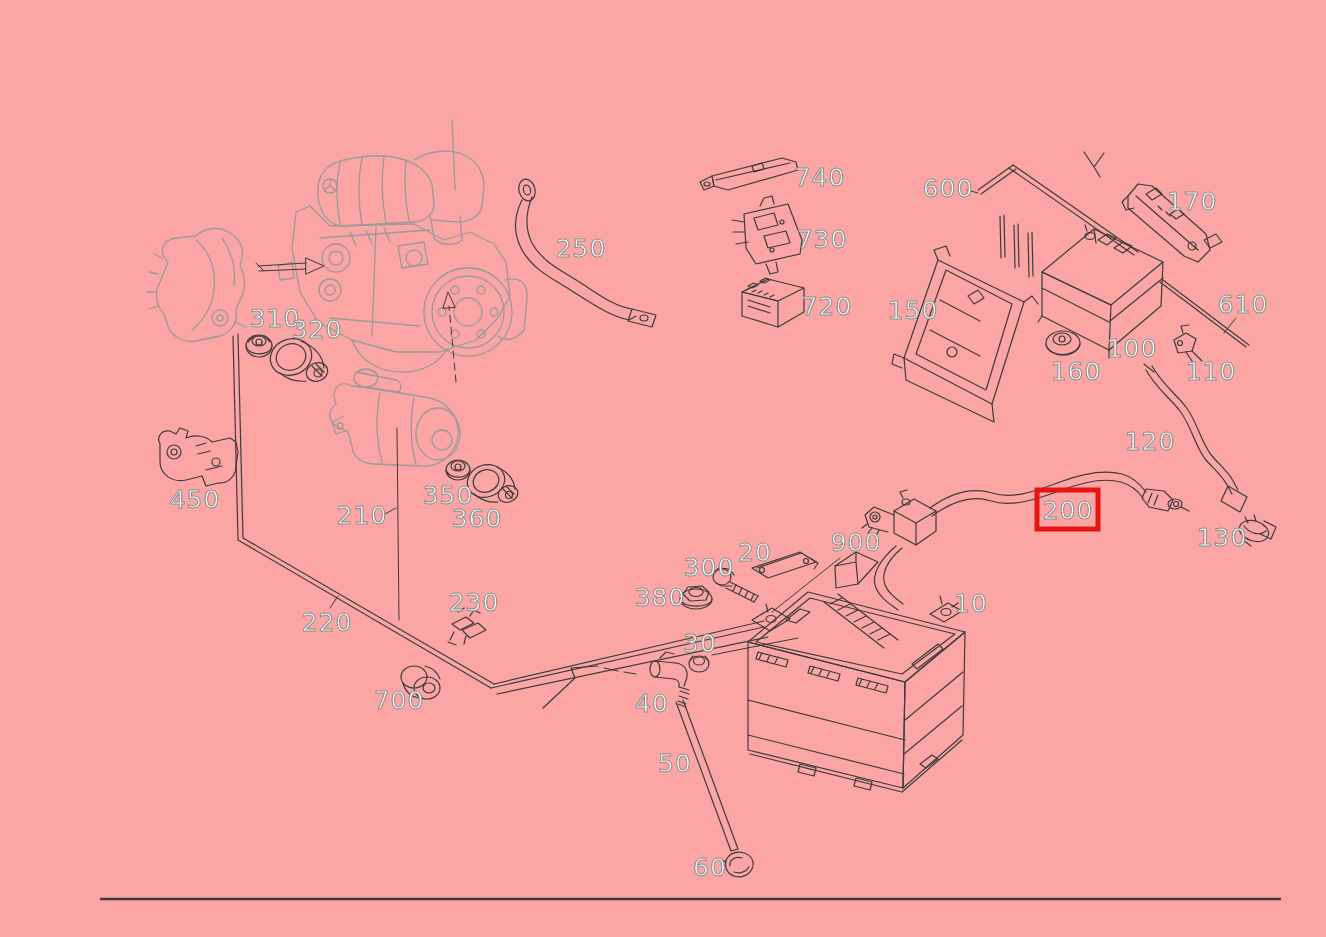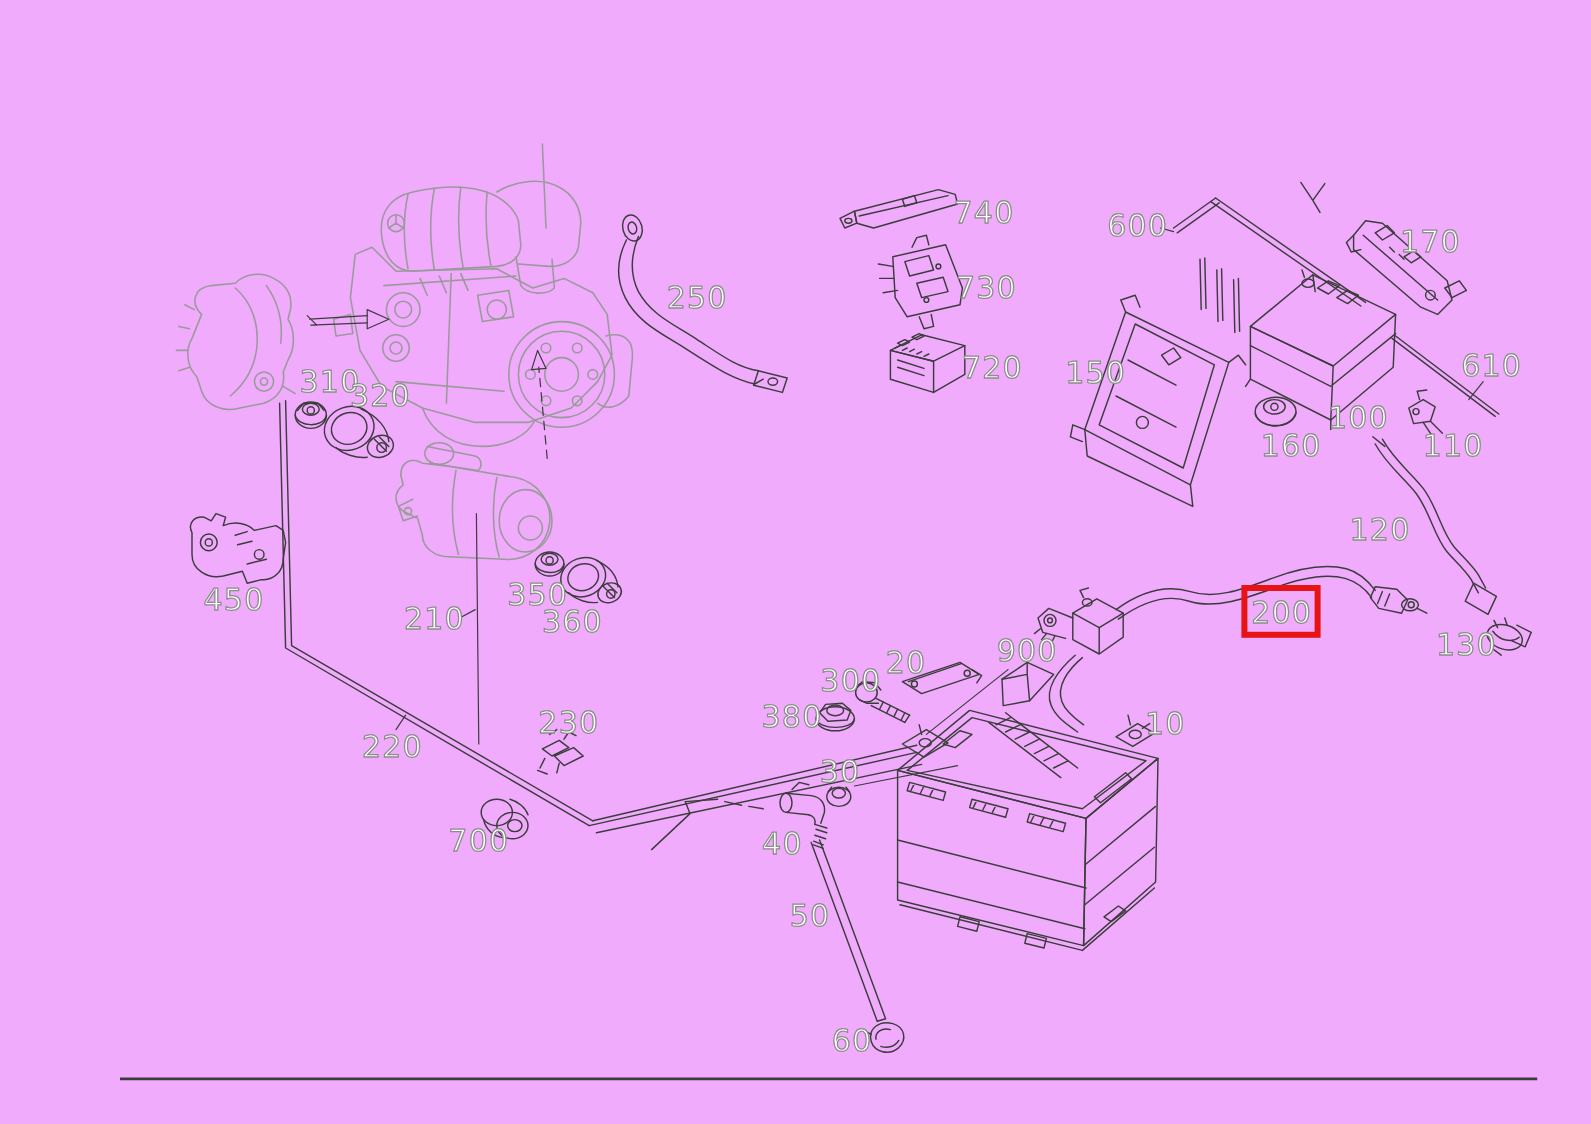--- a/index.html
+++ b/index.html
@@ -1,16 +1,16 @@
 <!DOCTYPE html>
 <html><head>
 <meta charset="utf-8">
 <style>
   html,body{margin:0;padding:0;background:#ffffff;}
-  .stage{position:relative;width:1326px;height:937px;background:#f0abfc;overflow:hidden;}
+  .stage{position:relative;width:1326px;height:937px;background:#fca5a5;overflow:hidden;}
   svg{display:block;}
   .lt{stroke:#9a9a9a;fill:none;stroke-width:1.3;stroke-linecap:round;stroke-linejoin:round;}
   .dk{stroke:#3c3c3c;fill:none;stroke-width:1.2;stroke-linecap:round;stroke-linejoin:round;}
   .thin{stroke-width:1;}
   .lbl{font-family:"DejaVu Sans",sans-serif;font-size:25px;letter-spacing:1px;
        fill:#ffffff;stroke:#8c8c8c;stroke-width:1.05;text-anchor:middle;}
 </style>
 </head>
 <body>
 

